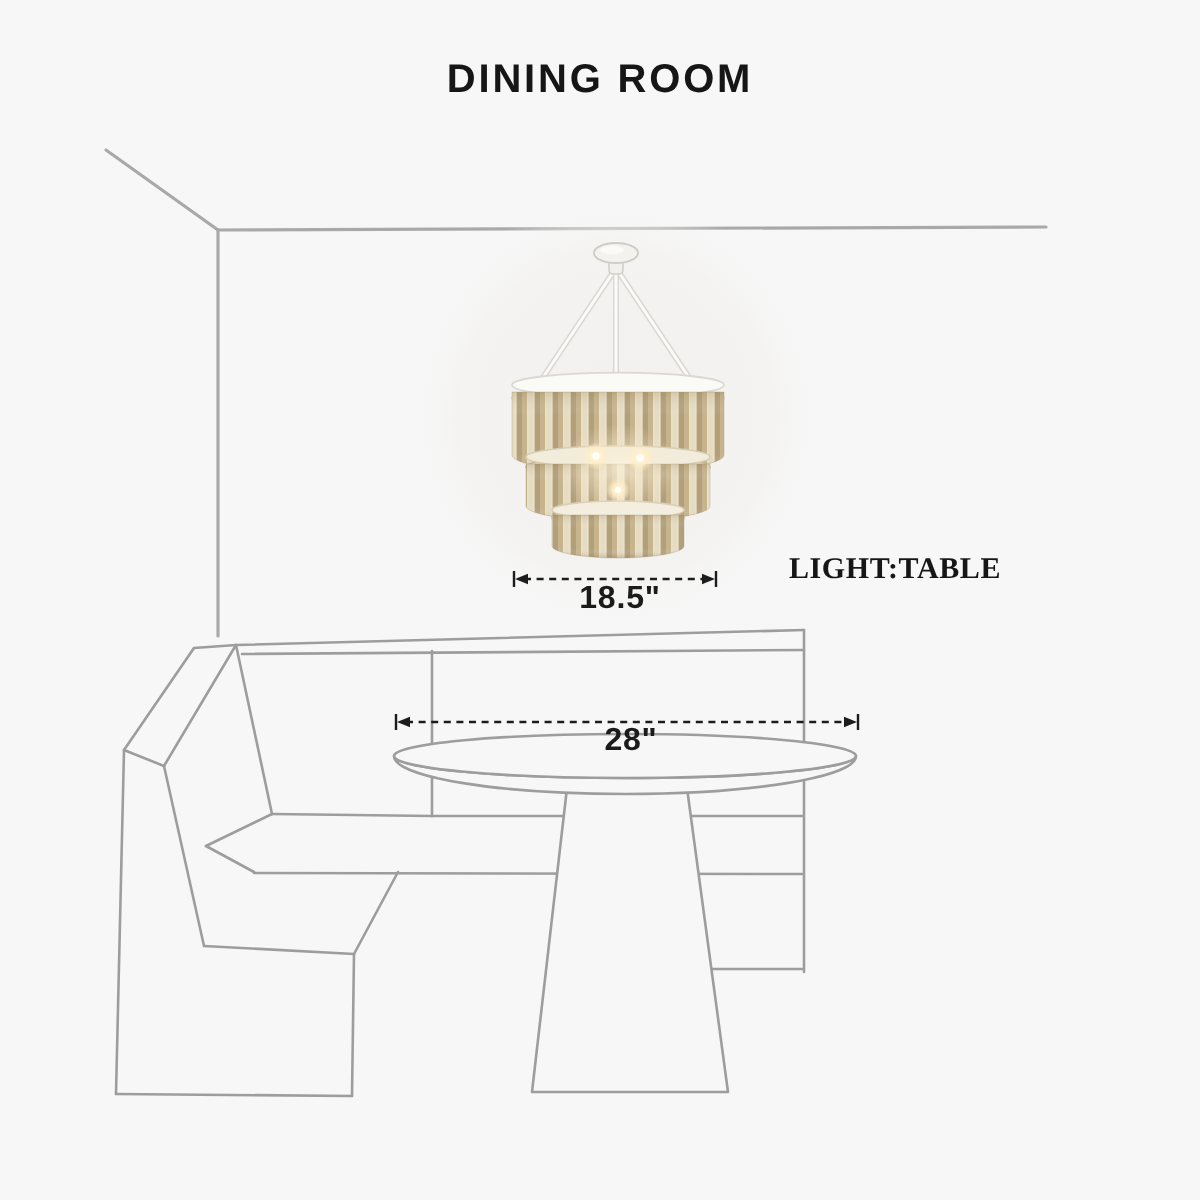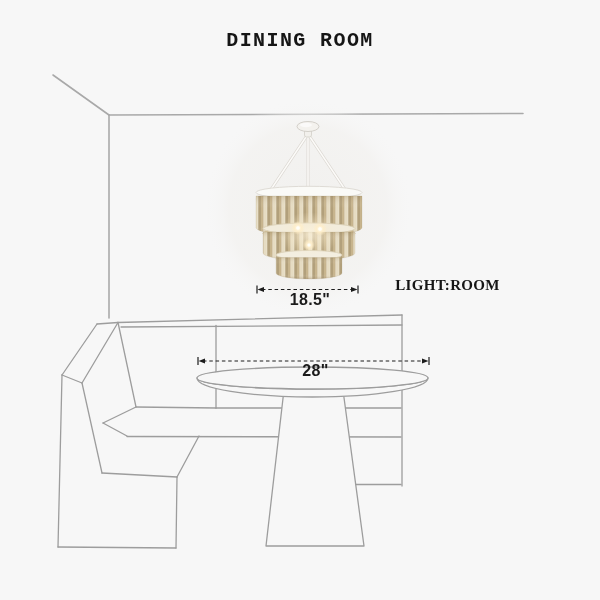--- a/index.html
+++ b/index.html
@@ -2,21 +2,21 @@
 <html><head>
 <meta charset="utf-8">
 <style>
   html,body{margin:0;padding:0;}
   body{width:600px;height:600px;background:#f7f7f7;position:relative;overflow:hidden;
        font-family:"Liberation Sans",sans-serif;}
   .stage{position:absolute;left:0;top:0;width:600px;height:600px;}
   svg.scene{position:absolute;left:0;top:0;}
   .txt{position:absolute;color:#161616;text-align:center;white-space:nowrap;}
   .title{left:0;top:29px;width:600px;
-         font-family:Liberation Mono, monospace;font-weight:bold;font-size:20px;
+         font-family:Liberation Sans, sans-serif;font-weight:bold;font-size:20px;
          letter-spacing:1.4px;}
   .dim-label{font-weight:bold;font-size:16px;letter-spacing:.4px;color:#1b1b1b;}
   .dim-chandelier{left:250px;top:291px;width:120px;}
   .dim-table{left:273px;top:362px;width:85px;}
   .ratio-caption{left:380px;top:277px;width:135px;
          font-family:"Liberation Serif",serif;font-weight:bold;font-size:15px;letter-spacing:.3px;}
   .ratio-value{left:380px;top:296px;width:135px;
          font-family:"Liberation Serif",serif;font-weight:bold;font-size:19px;letter-spacing:1px;}
 </style>
 </head>
@@ -160,14 +160,14 @@
       <line x1="429" y1="357" x2="429" y2="365"></line>
       <line x1="203" y1="361" x2="424" y2="361" stroke-dasharray="3.5 2.8"></line>
       <polygon points="198.5,361 205,358.4 205,363.6" stroke="none"></polygon>
       <polygon points="428.5,361 422,358.4 422,363.6" stroke="none"></polygon>
     </g>
   </svg>
 
   <div class="txt title">DINING ROOM</div>
   <div class="txt dim-label dim-chandelier">18.5"</div>
   <div class="txt dim-label dim-table">28"</div>
-  <div class="txt ratio-caption">LIGHT:ROOM</div>
+  <div class="txt ratio-caption">LIGHT:TABLE</div>
 </div>
 
 </body></html>

